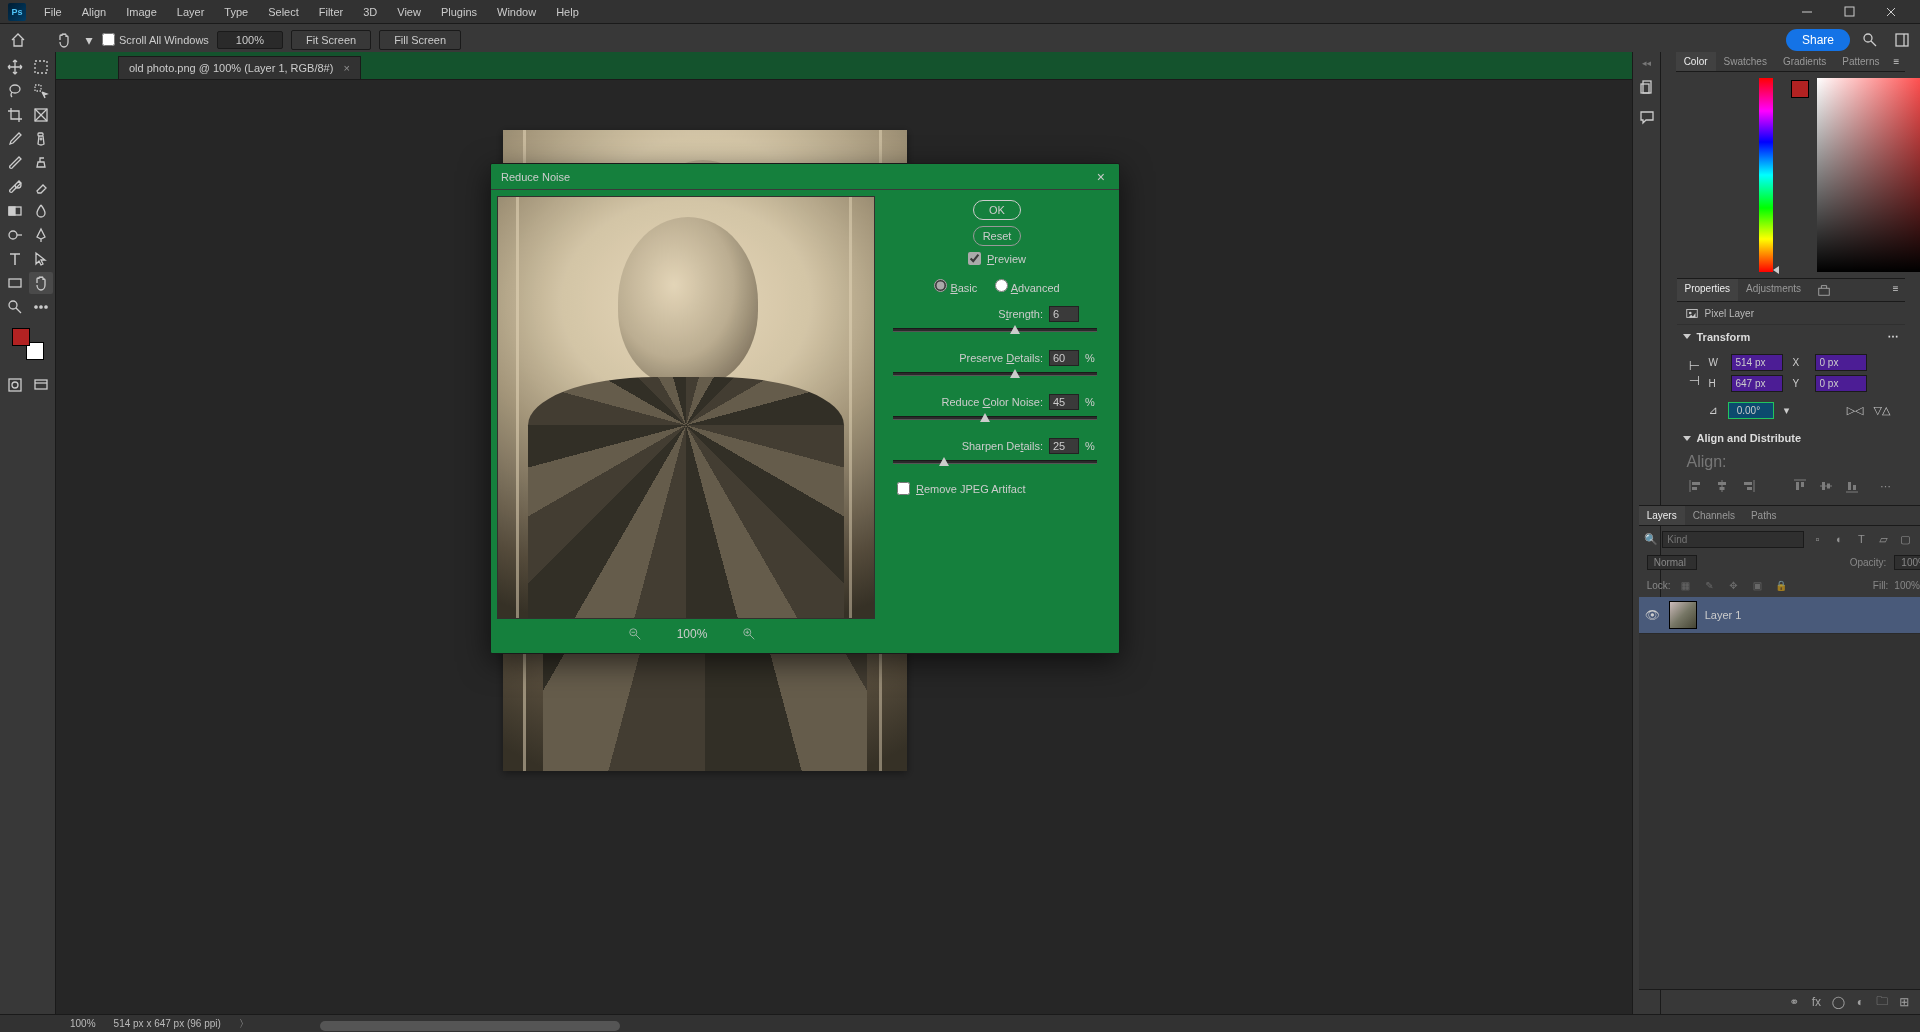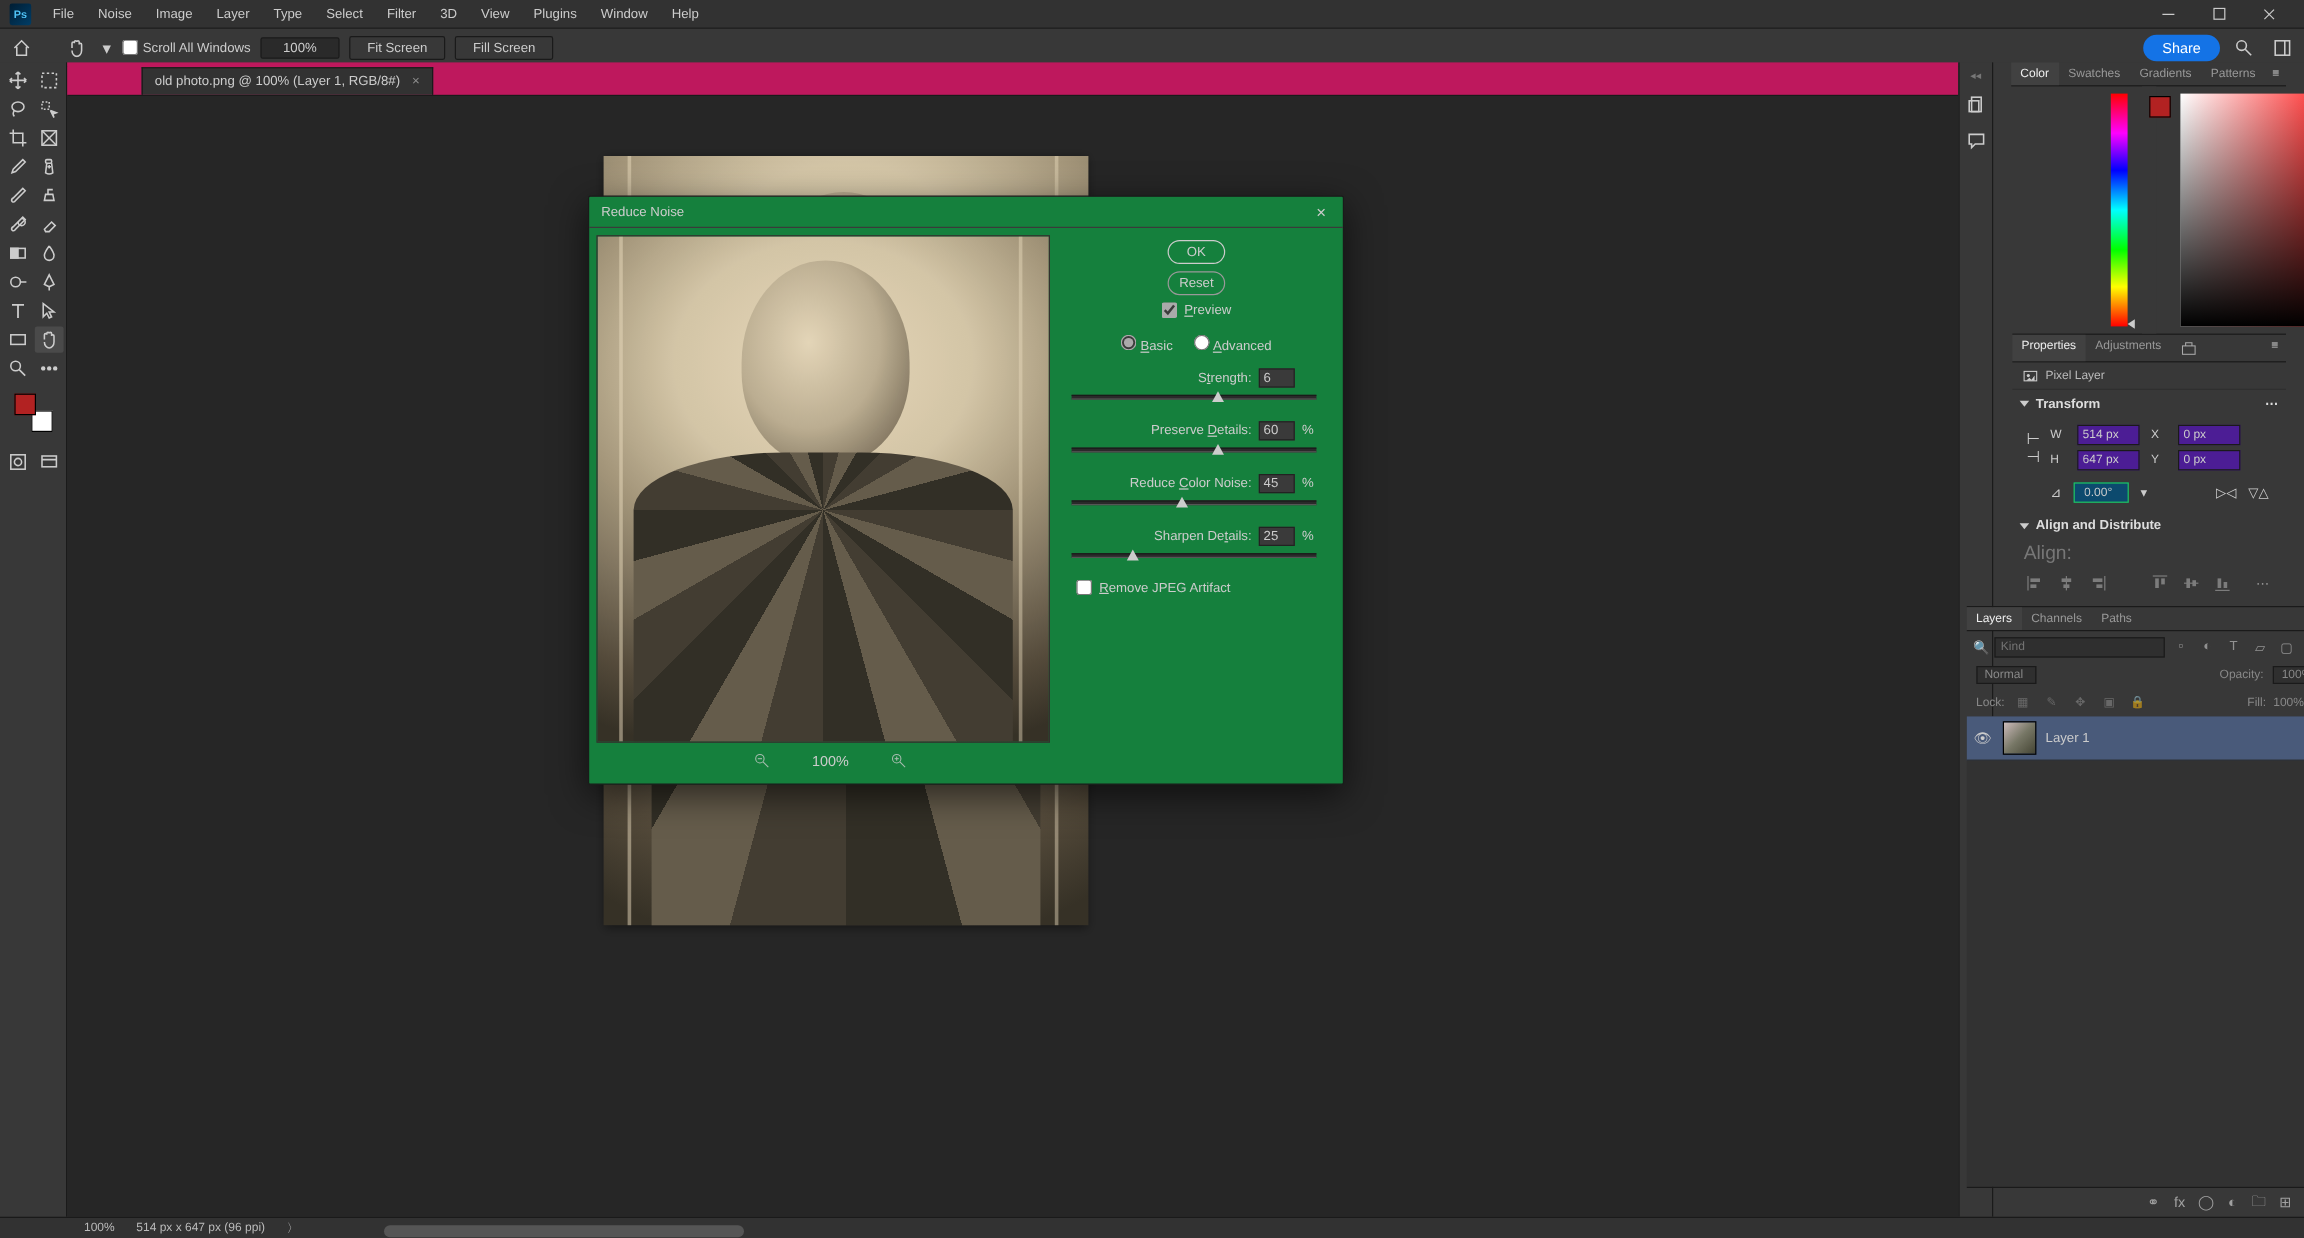--- a/index.html
+++ b/index.html
@@ -12,21 +12,21 @@
 .menubar .spacer { flex: 1; }
 .winbtn { width: 42px; height: 24px; display:flex; align-items:center; justify-content:center; cursor:pointer; }
 
 
 .optionsbar { height: 32px; background: #383838; border-bottom: 1px solid #1a1a1a; display:flex; align-items:center; padding:0 6px; gap:8px; }
 .zoomval { background:#2a2a2a; padding:2px 18px; border:1px solid #1a1a1a; border-radius:2px; }
 .optbtn { background:#383838; border:1px solid #1a1a1a; padding:3px 14px; border-radius:2px; cursor:pointer; }
 .share-btn { margin-left:auto; background:#1473e6; color:#fff; padding:4px 16px; border-radius:12px; cursor:pointer; font-size:12px; }
 
 
-.tabstrip { height: 28px; background:#be185d; display:flex; align-items:flex-end; padding-left:62px; border-bottom:1px solid #1a1a1a; }
+.tabstrip { height: 28px; background:#14532d; display:flex; align-items:flex-end; padding-left:62px; border-bottom:1px solid #1a1a1a; }
 .doctab { background:#323232; padding:5px 10px; border-top:1px solid #1a1a1a; border-right:1px solid #1a1a1a; border-left:1px solid #1a1a1a; display:flex; gap:10px; color:#ccc; }
 .doctab .tabclose { cursor:pointer; opacity:.6; }
 
 
 .workspace { position:absolute; top:52px; bottom:18px; left:0; right:0; display:flex; }
 
 
 .toolbar { width:56px; background:#383838; border-right:1px solid #1a1a1a; padding:4px 2px; display:flex; flex-direction:column; gap:0; align-items:center; }
 .toolrow { display:flex; gap:2px; margin-bottom:2px; }
 .tool { width:24px; height:22px; display:flex; align-items:center; justify-content:center; border-radius:2px; cursor:pointer; position:relative; font-size:14px; color:#ccc;}
@@ -125,21 +125,21 @@
 
 svg { display:block; }
 .und { text-decoration:underline; }
 </style>
 </head>
 <body>
 
 <div class="menubar">
   <div class="logo">Ps</div>
   <div class="menuitem">File</div>
-  <div class="menuitem">Noise</div>
+  <div class="menuitem">Align</div>
   <div class="menuitem">Image</div>
   <div class="menuitem">Layer</div>
   <div class="menuitem">Type</div>
   <div class="menuitem">Select</div>
   <div class="menuitem">Filter</div>
   <div class="menuitem">3D</div>
   <div class="menuitem">View</div>
   <div class="menuitem">Plugins</div>
   <div class="menuitem">Window</div>
   <div class="menuitem">Help</div>

